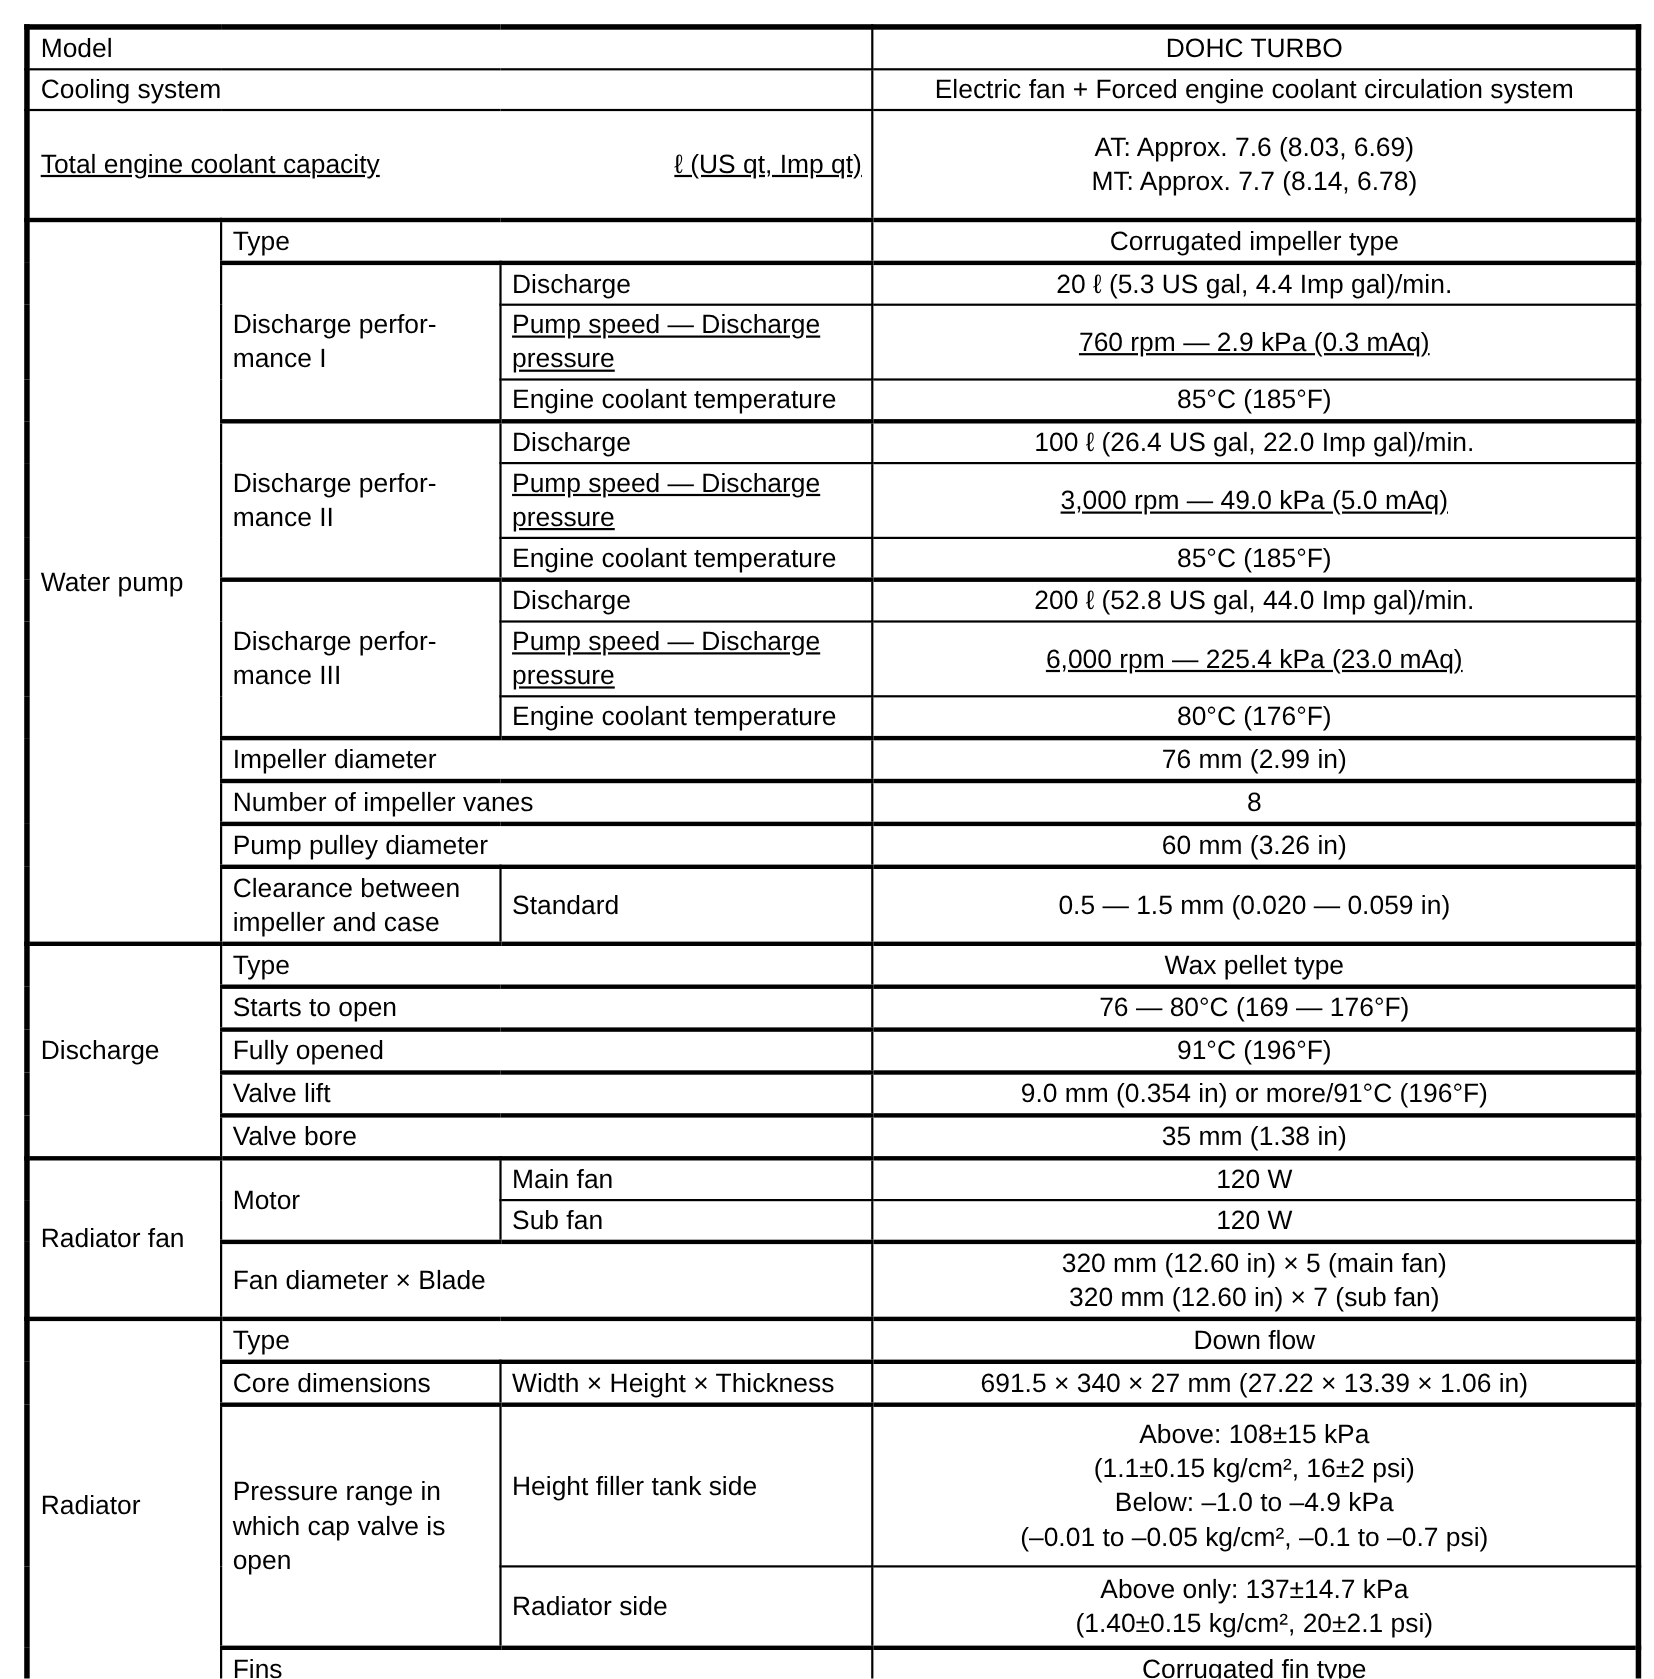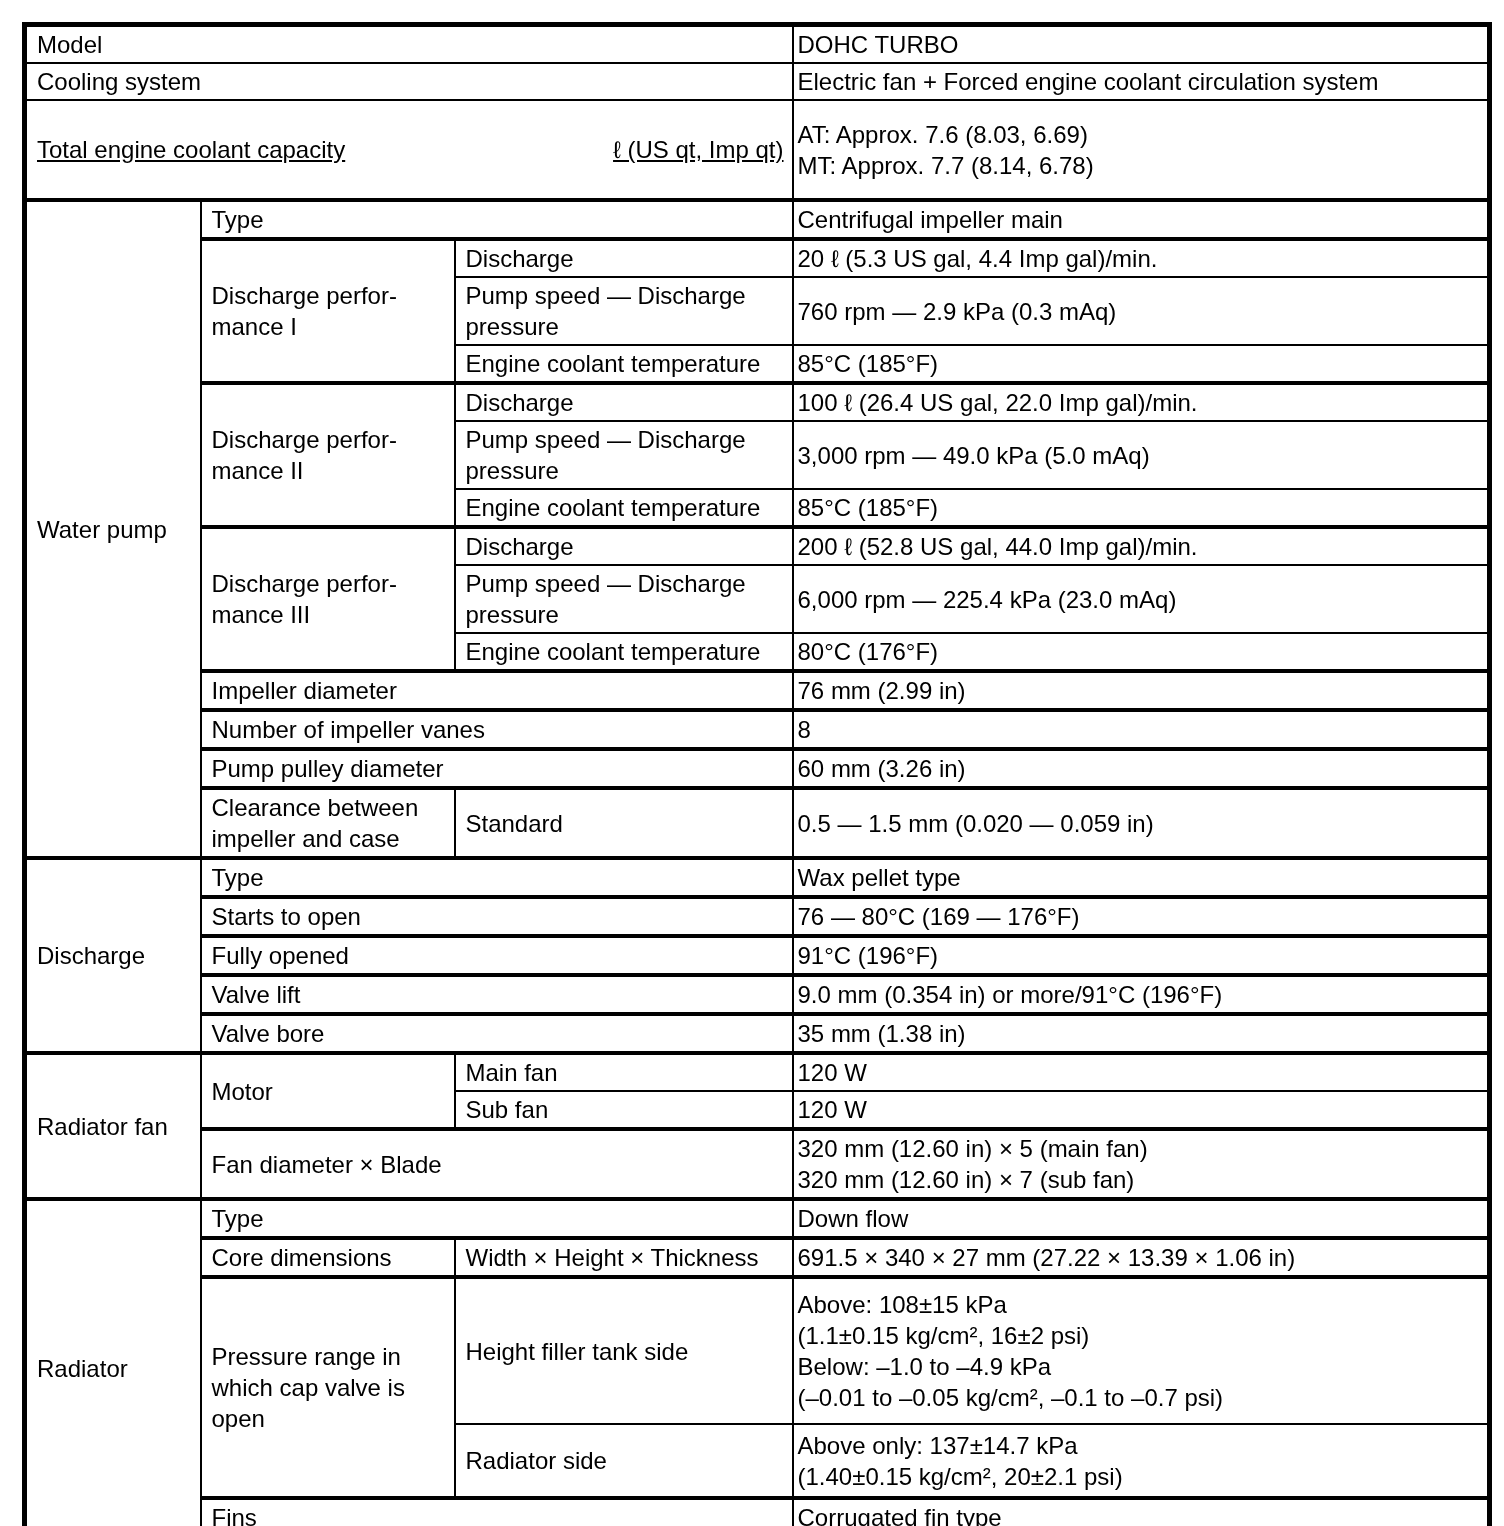--- a/index.html
+++ b/index.html
@@ -33,32 +33,32 @@
     border-bottom-width: 4px;
     padding: 2px 8px 2px 10px;
     vertical-align: middle;
     white-space: pre-line;
     overflow: hidden;
     box-sizing: border-box;
   }
   tr.thin > td { border-bottom-width: 2px; }
   td.bb4 { border-bottom-width: 4px !important; }
   td.lab { text-align: left; }
-  td.val { padding-left: 4px; padding-right: 4px; margin-left: 20px; }
+  td.val { text-align: center; padding-left: 4px; padding-right: 4px; margin-left: 20px; }
   .split {
     display: flex;
     justify-content: space-between;
     align-items: center;
     width: 100%;
     text-decoration: underline;
   }
   tr.h37  { height: 37px; }
   tr.h60  { height: 60px; }
   tr.h65  { height: 65px; }
-  tr.h67  { height: 67px; }
+  tr.h67  { height: 67px; text-decoration: underline; }
   tr.h74  { height: 74px; }
   tr.h147 { height: 147px; }
 </style>
 </head>
 <body>
 
 <div class="page">
   <table class="spec">
     <colgroup>
         <col class="c1">
@@ -85,21 +85,21 @@
           <span>ℓ (US qt, Imp qt)</span>
         </div>
       </td>
       <td class="val">AT: Approx. 7.6 (8.03, 6.69)
 MT: Approx. 7.7 (8.14, 6.78)</td>
     </tr>
 
     <tr class="h37">
       <td class="lab" rowspan="14">Water pump</td>
       <td class="lab" colspan="2">Type</td>
-      <td class="val">Centrifugal impeller main</td>
+      <td class="val">Corrugated impeller type</td>
     </tr>
 
     <tr class="h37 thin">
       <td class="lab bb4" rowspan="3">Discharge perfor-
 mance I</td>
       <td class="lab">Discharge</td>
       <td class="val">20 ℓ (5.3 US gal, 4.4 Imp gal)/min.</td>
     </tr>
     <tr class="h67 thin">
       <td class="lab">Pump speed — Discharge

